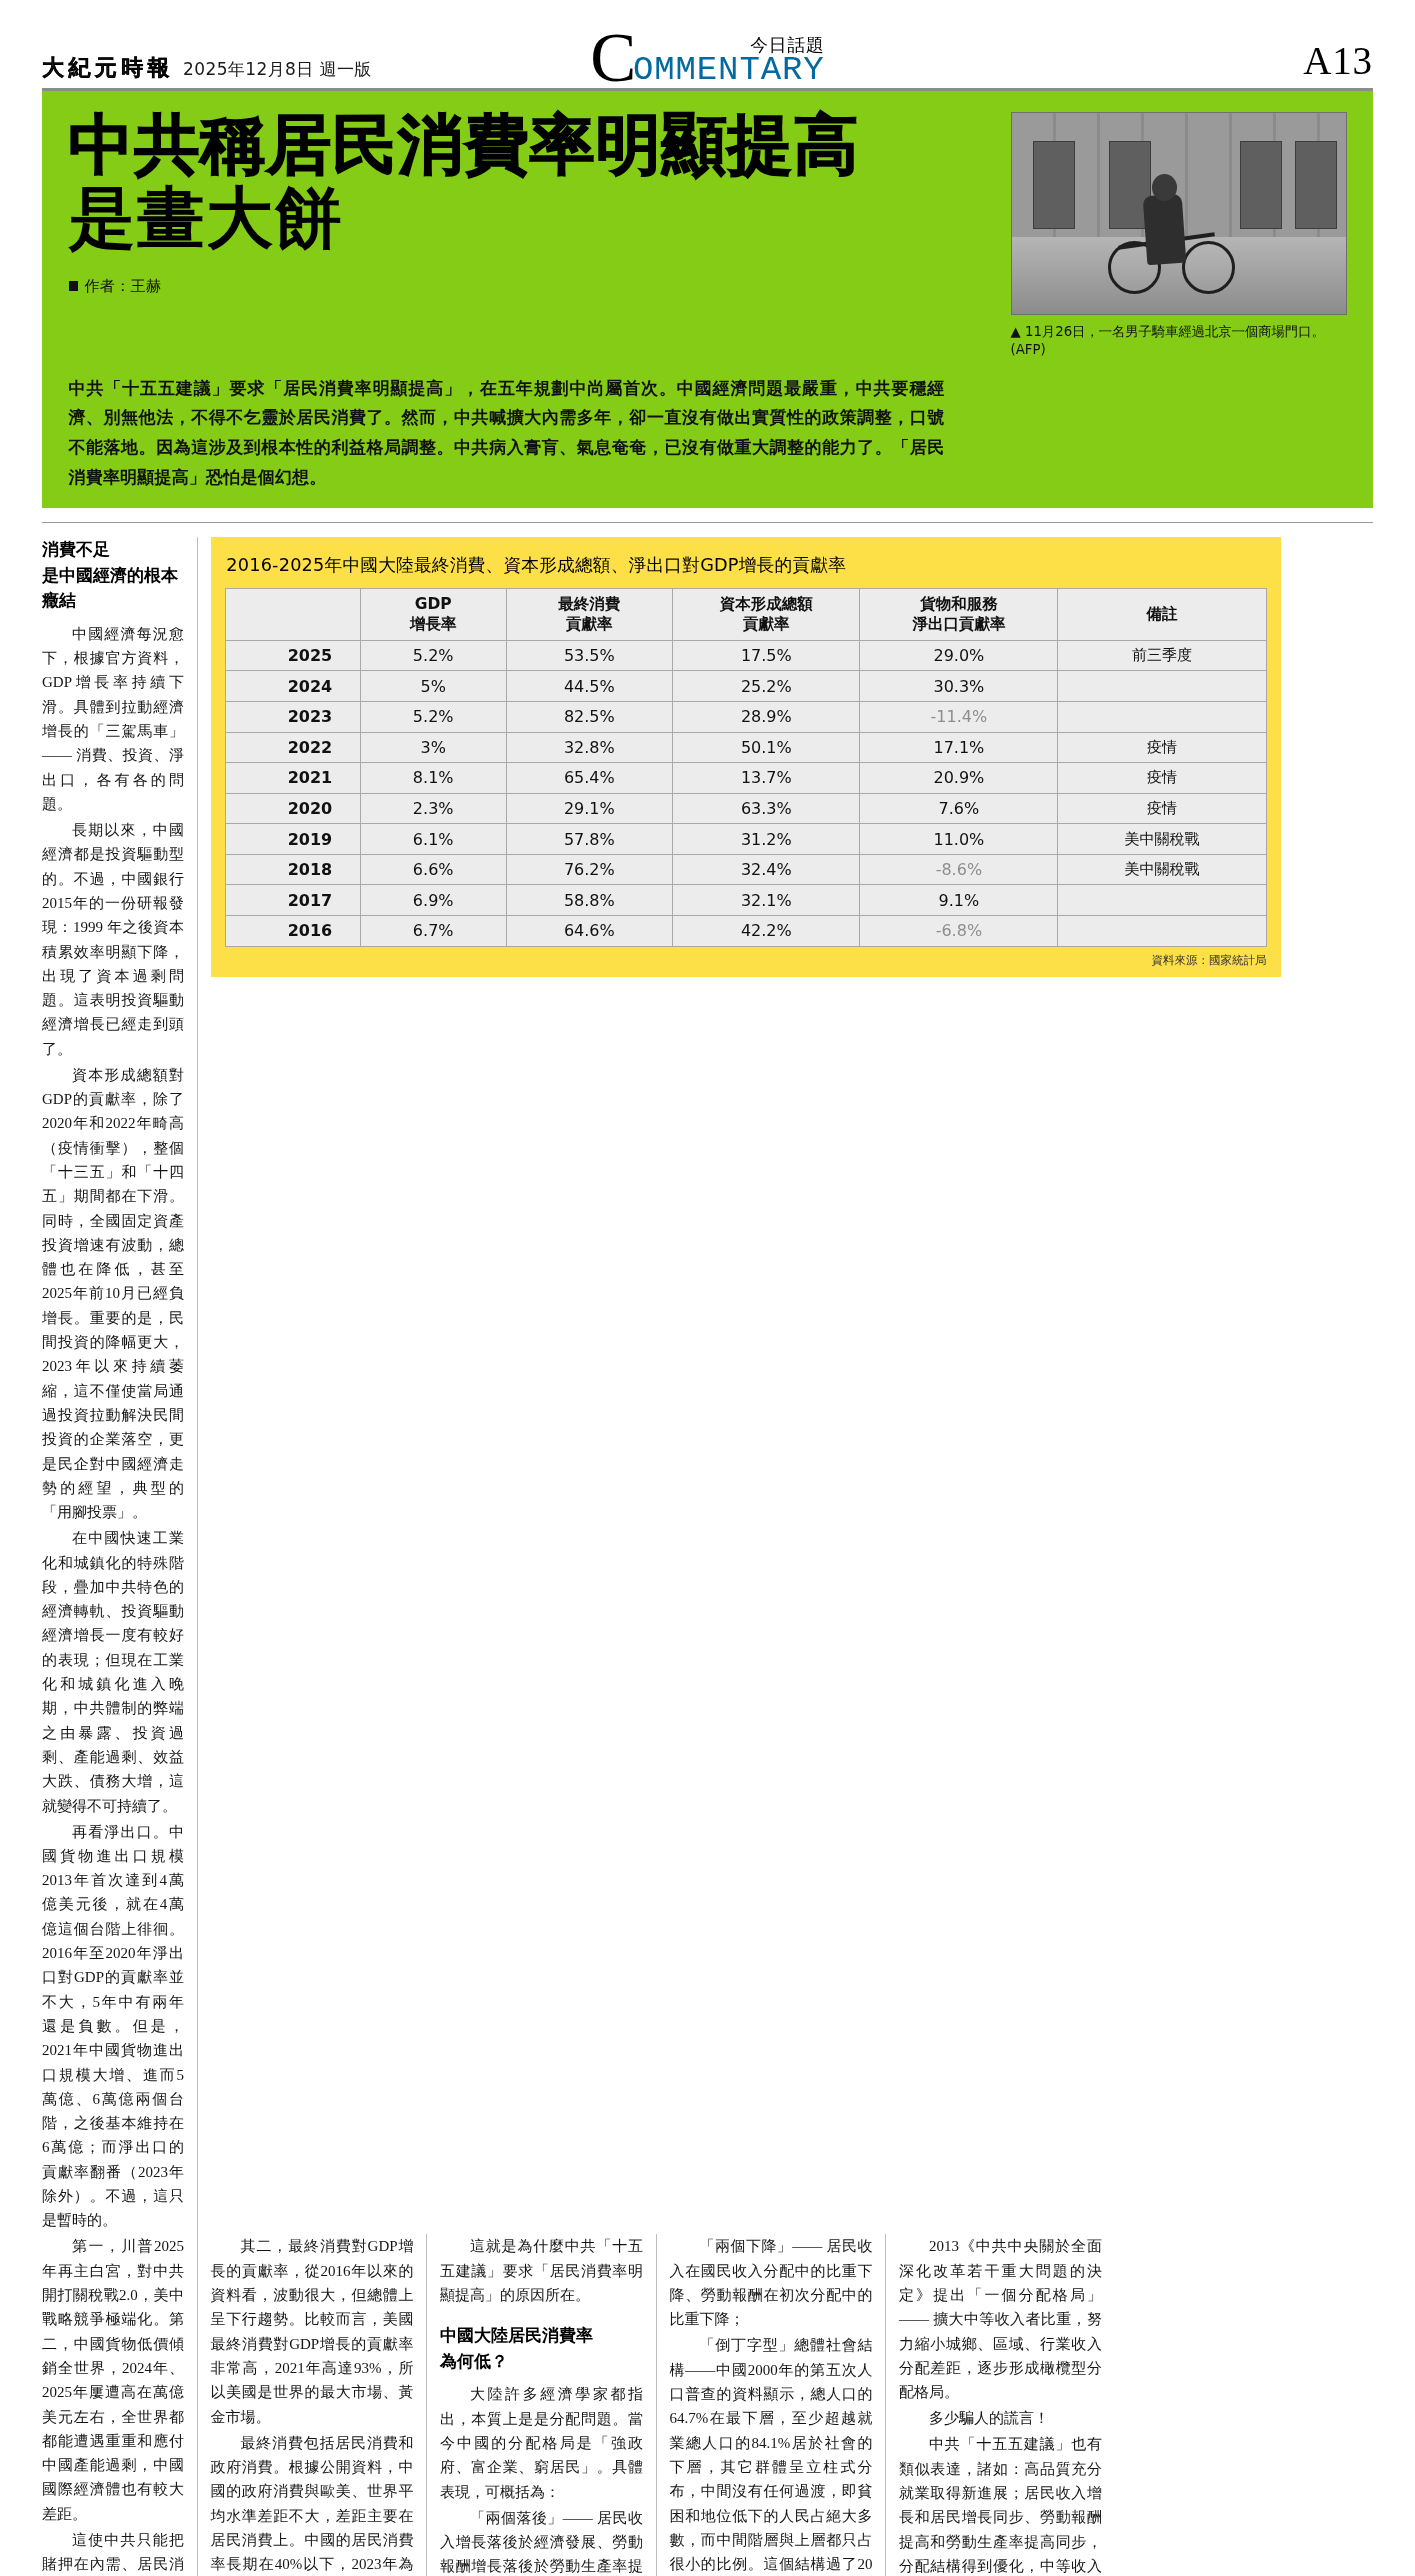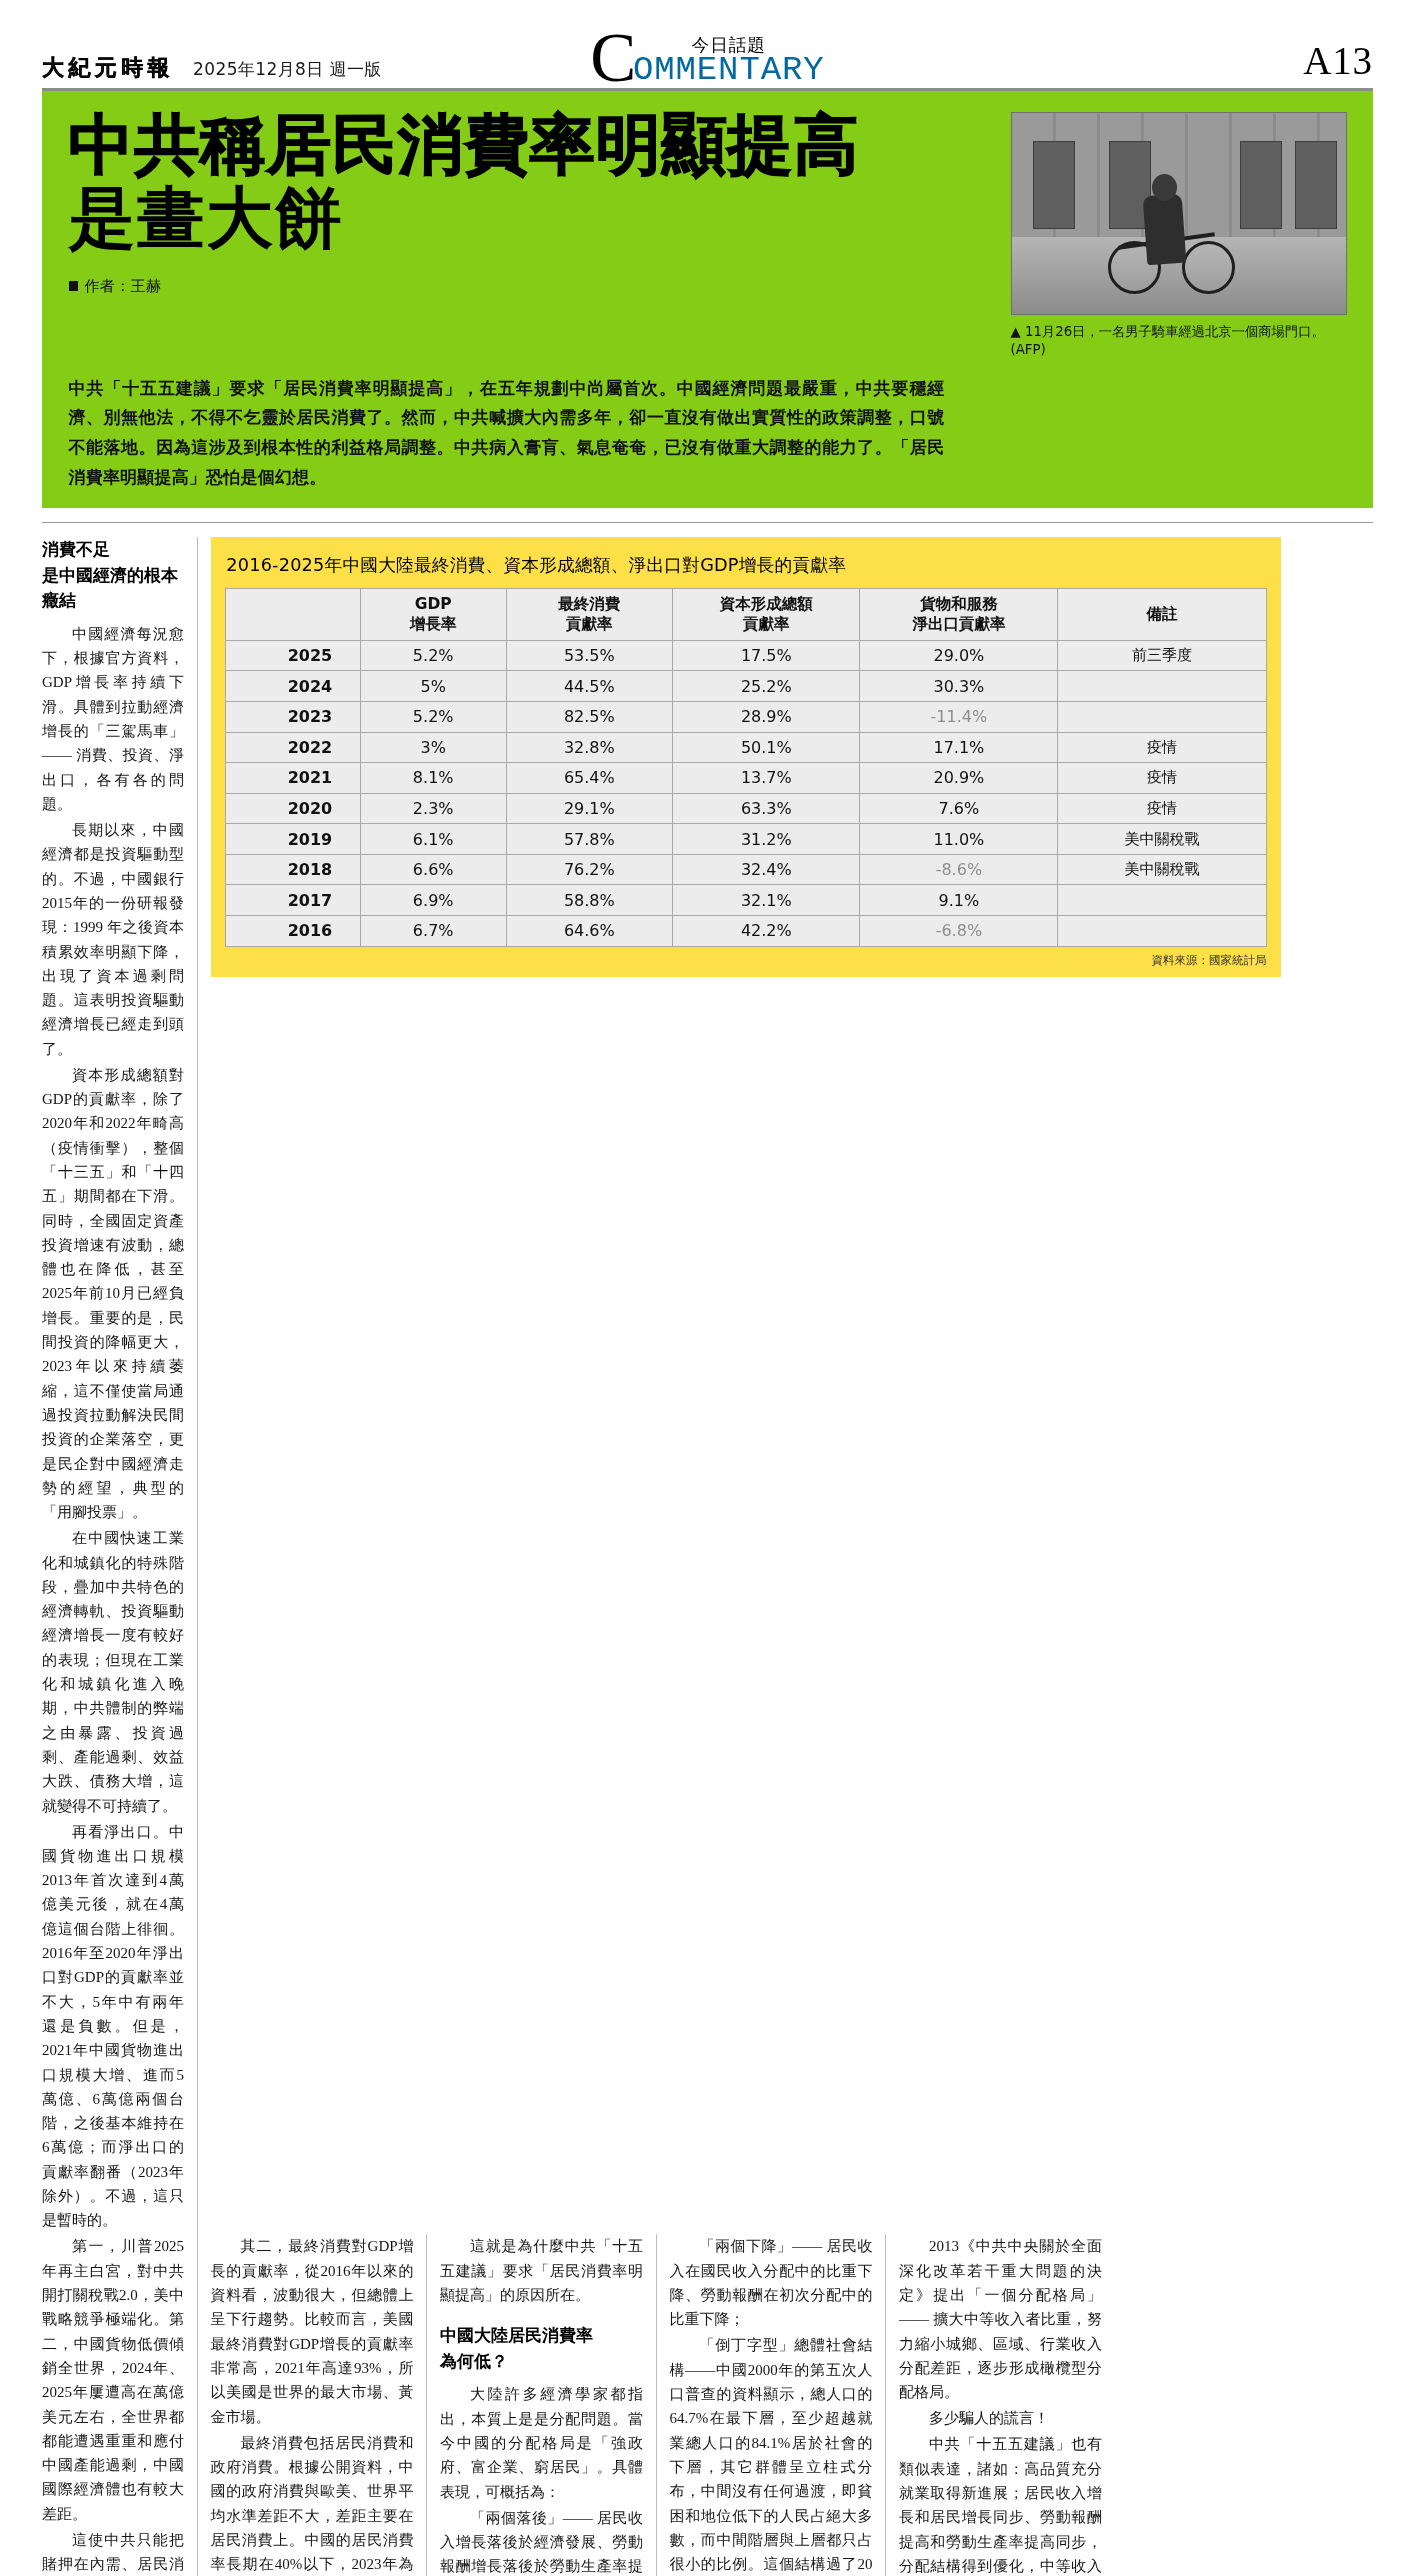--- a/index.html
+++ b/index.html
@@ -15,41 +15,41 @@
   }
   .page { width:1415px; height:2576px; position:relative; padding:0 35px; }
 
   
   .masthead {
     position:relative;
     height:88px;
     display:flex; align-items:flex-end; justify-content:space-between;
     padding:0 7px 5.3px 7px;
   }
-  .mast-left { display:flex; align-items:baseline; gap:19px; }
+  .mast-left { display:flex; align-items:baseline; gap:9px; }
   .mast-logo {
     font-family:"DejaVu Sans", sans-serif;
     font-weight:bold; font-size:22px; letter-spacing:4.4px;
     color:#2b2b2b;
     -webkit-text-stroke:0.4px #000;
   }
   .mast-date {
     font-family:"DejaVu Sans", sans-serif;
     font-size:17px; color:#1a1a1a; letter-spacing:0.4px;
   }
   .mast-center {
     position:absolute; left:50%; transform:translateX(-50%);
     bottom:1.8px; text-align:center; white-space:nowrap;
   }
   .mast-c-wrap { display:inline-flex; align-items:flex-end; }
   .bigC {
     font-family:"Liberation Serif", serif;
     font-size:69px; line-height:0.78; color:#000;
   }
-  .mast-c-right { display:flex; flex-direction:column; align-items:center; margin-left:-3.5px; }
+  .mast-c-right { display:flex; flex-direction:column; align-items:flex-end; margin-left:-3.5px; }
   .todays-topic {
     font-family:"DejaVu Sans", sans-serif;
     font-size:17.7px; letter-spacing:0.9px; color:#000; margin-bottom:-2.7px;
   }
   .commentary {
     font-family:Liberation Mono, monospace;
     font-size:34px; line-height:0.95; letter-spacing:0.9px; color:#0369a1;
   }
   .mast-page {
     font-family:"Liberation Serif", serif;

